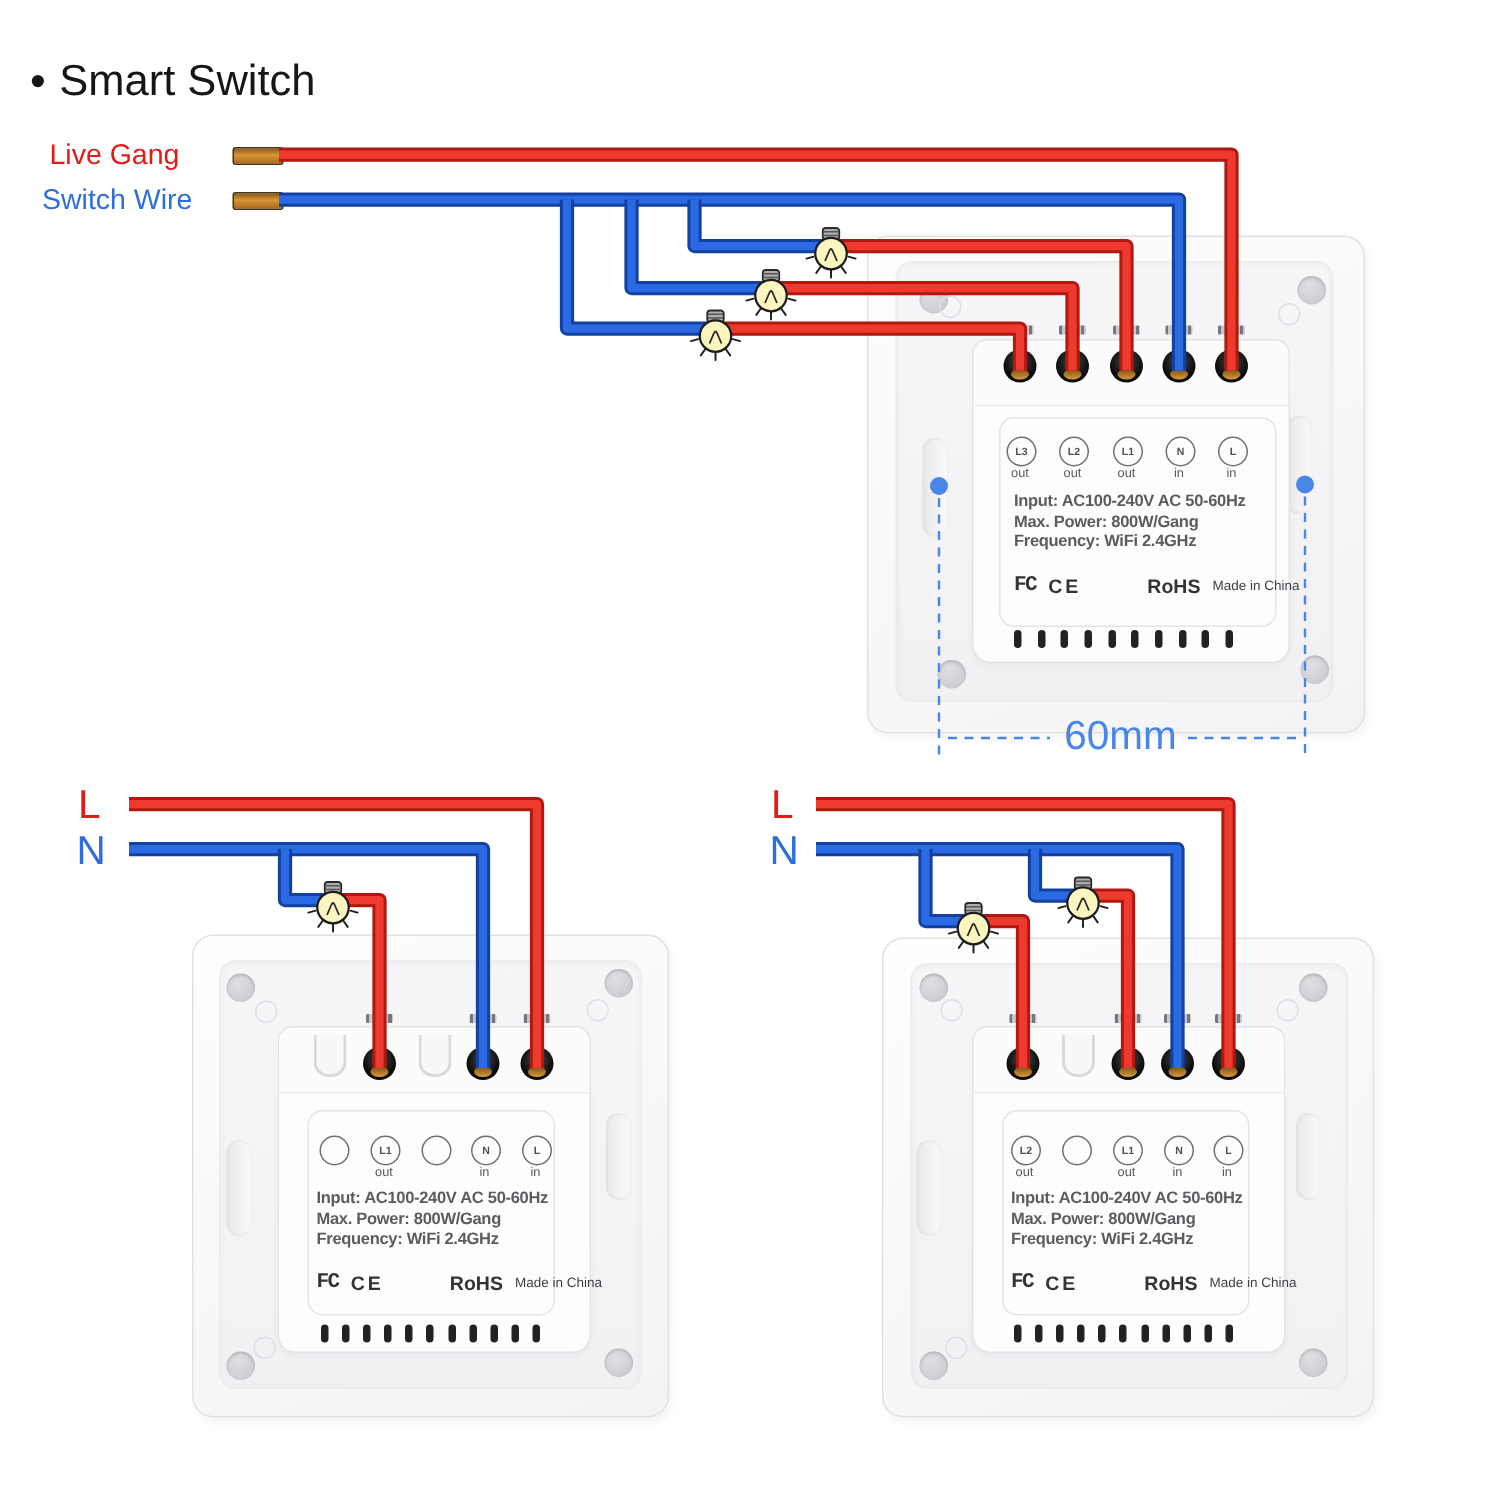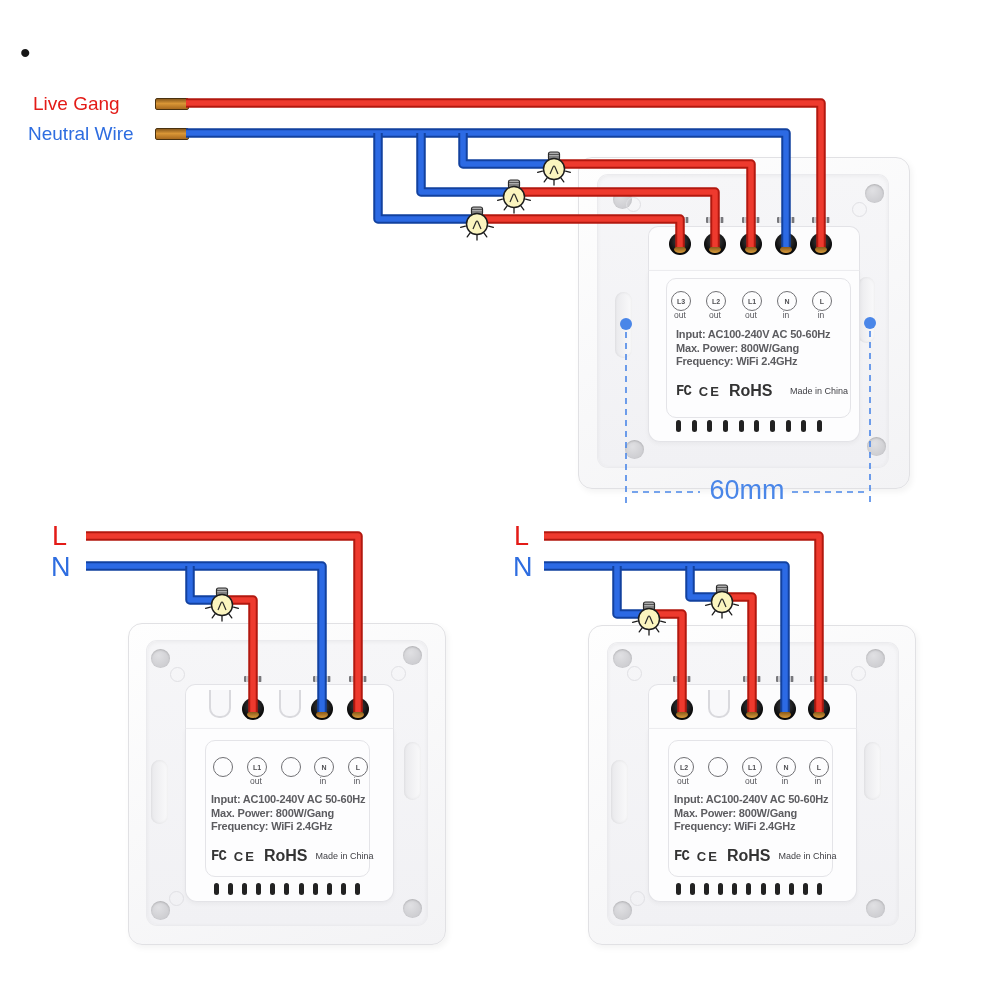--- a/index.html
+++ b/index.html
@@ -50,43 +50,44 @@
   .term{width:18px;height:18px;border:1.2px solid #707074;border-radius:50%;
         font-size:7px;font-weight:bold;color:#4f4f53;display:flex;
         align-items:center;justify-content:center;background:transparent;}
   .sub{width:26px;text-align:center;font-size:8.5px;color:#55555a;}
   .specs{width:180px;color:#5c5c60;font-size:11px;font-weight:bold;line-height:13.5px;
          letter-spacing:-0.2px;}
   .specs p{margin:0;}
   .logos{display:flex;align-items:center;gap:8px;width:172px;color:#333;}
   .logo-fc{font-size:14px;font-weight:800;letter-spacing:-1px;font-family:Liberation Mono, monospace;}
   .logo-ce{font-size:13px;font-weight:bold;letter-spacing:2px;}
-  .logo-rohs{font-size:16px;font-weight:bold;}
+  .logo-rohs{font-size:13px;font-weight:bold;margin-left:36px;}
   .made{font-size:9px;color:#3f3f44;margin-left:auto;white-space:nowrap;}
   .vents{display:flex;justify-content:space-between;height:12px;}
   .vents span{width:5px;height:12px;background:#222;border-radius:2.5px;
               box-shadow:0 1px 1px rgba(255,255,255,0.8);}
 
   
   #overlay{position:absolute;left:0;top:0;z-index:5;pointer-events:none;}
   .ray{stroke:#1d1d1d;stroke-width:1.3;stroke-linecap:round;}
   .dim{stroke:#4a86e8;stroke-width:1.6;stroke-dasharray:6 5;fill:none;}
   .dim-text{left:702px;top:475px;width:90px;text-align:center;font-size:27px;
             color:#4a86e8;z-index:6;}
 </style>
 </head>
 <body>
 
 <div id="canvas">
 
   <div class="abs title">
     <span class="bullet">•</span>
+    <span>Smart Switch</span>
   </div>
   <div class="abs legend-label live-label">Live Gang</div>
-  <div class="abs legend-label neutral-label">Neutral Wire</div>
+  <div class="abs legend-label neutral-label">Switch Wire</div>
   <div class="abs copper-end" style="left:155px;top:98px;"></div>
   <div class="abs copper-end" style="left:155px;top:128px;"></div>
 
   <div class="abs plate" style="left:578px;top:157px;width:330px;height:330px;"></div>
   <div class="abs recess" style="left:598px;top:175px;width:290px;height:292px;"></div>
   <div class="abs screw" style="left:613px;top:190px;"></div>
   <div class="abs screw" style="left:865px;top:184px;"></div>
   <div class="abs screw" style="left:625px;top:440px;"></div>
   <div class="abs screw" style="left:867px;top:437px;"></div>
   <div class="abs detail-circle" style="left:626px;top:197px;"></div>

